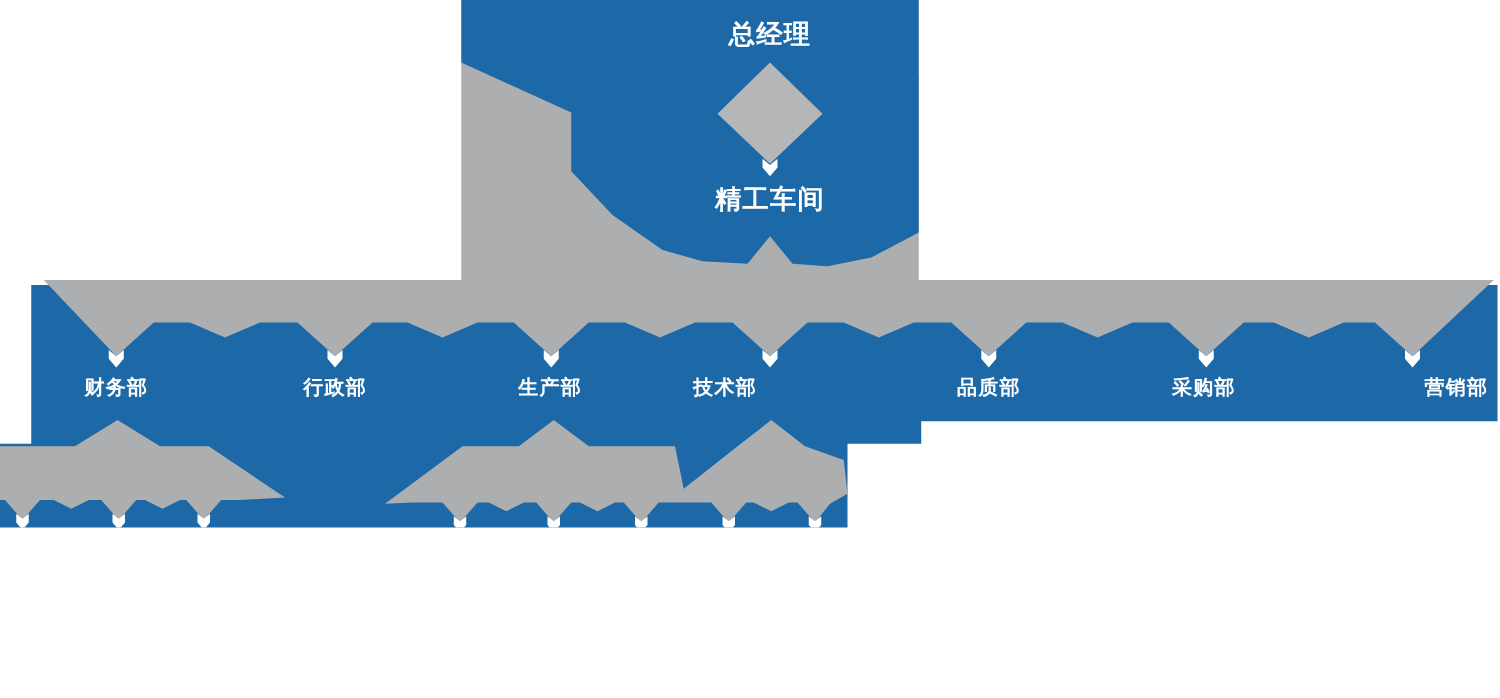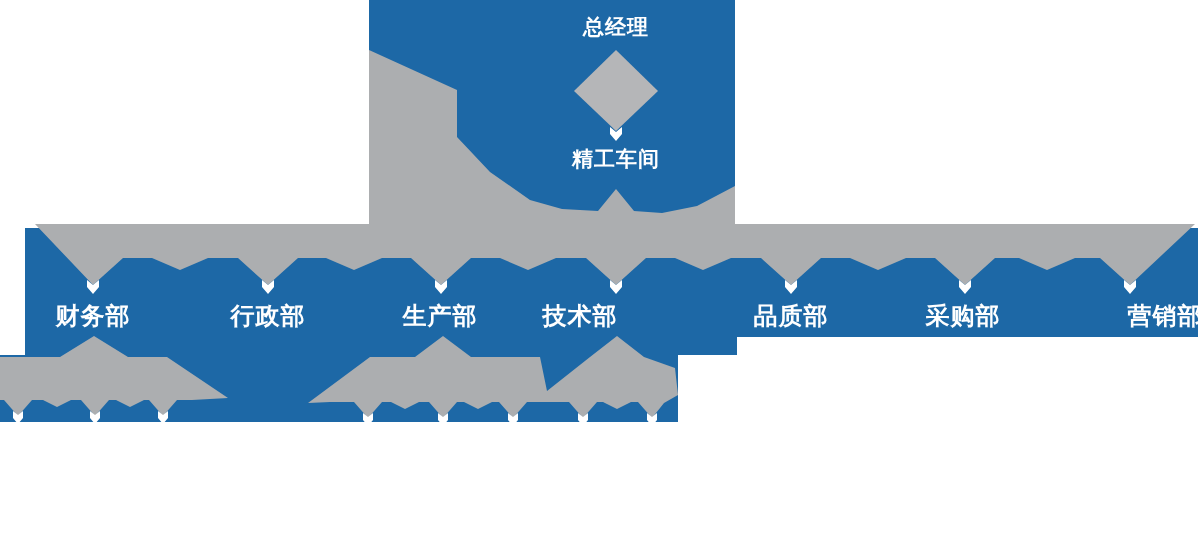--- a/index.html
+++ b/index.html
@@ -1,20 +1,20 @@
 <!DOCTYPE html>
 <html><head>
 <meta charset="utf-8">
 <style>
   html,body{margin:0;padding:0;background:#fff;}
   #canvas{position:relative;width:1200px;height:422px;overflow:hidden;
           font-family:"Liberation Sans","DejaVu Sans",sans-serif;}
   #bg-svg{position:absolute;left:0;top:0;width:1200px;height:558px;}
   .h-label{position:absolute;transform:translateX(-50%);color:#fff;
-           font-size:24px;font-weight:600;letter-spacing:1px;white-space:nowrap;}
+           font-size:16px;font-weight:600;letter-spacing:1px;white-space:nowrap;}
   .h-label.big{font-size:21px;}
   .v-label{position:absolute;transform:translateX(-50%);color:#fff;
            font-size:19px;font-weight:600;
            writing-mode:vertical-rl;text-orientation:upright;
            letter-spacing:2px;white-space:nowrap;}
   .v-label.wide{font-size:20px;letter-spacing:5px;}
 </style>
 </head>
 <body>
 

